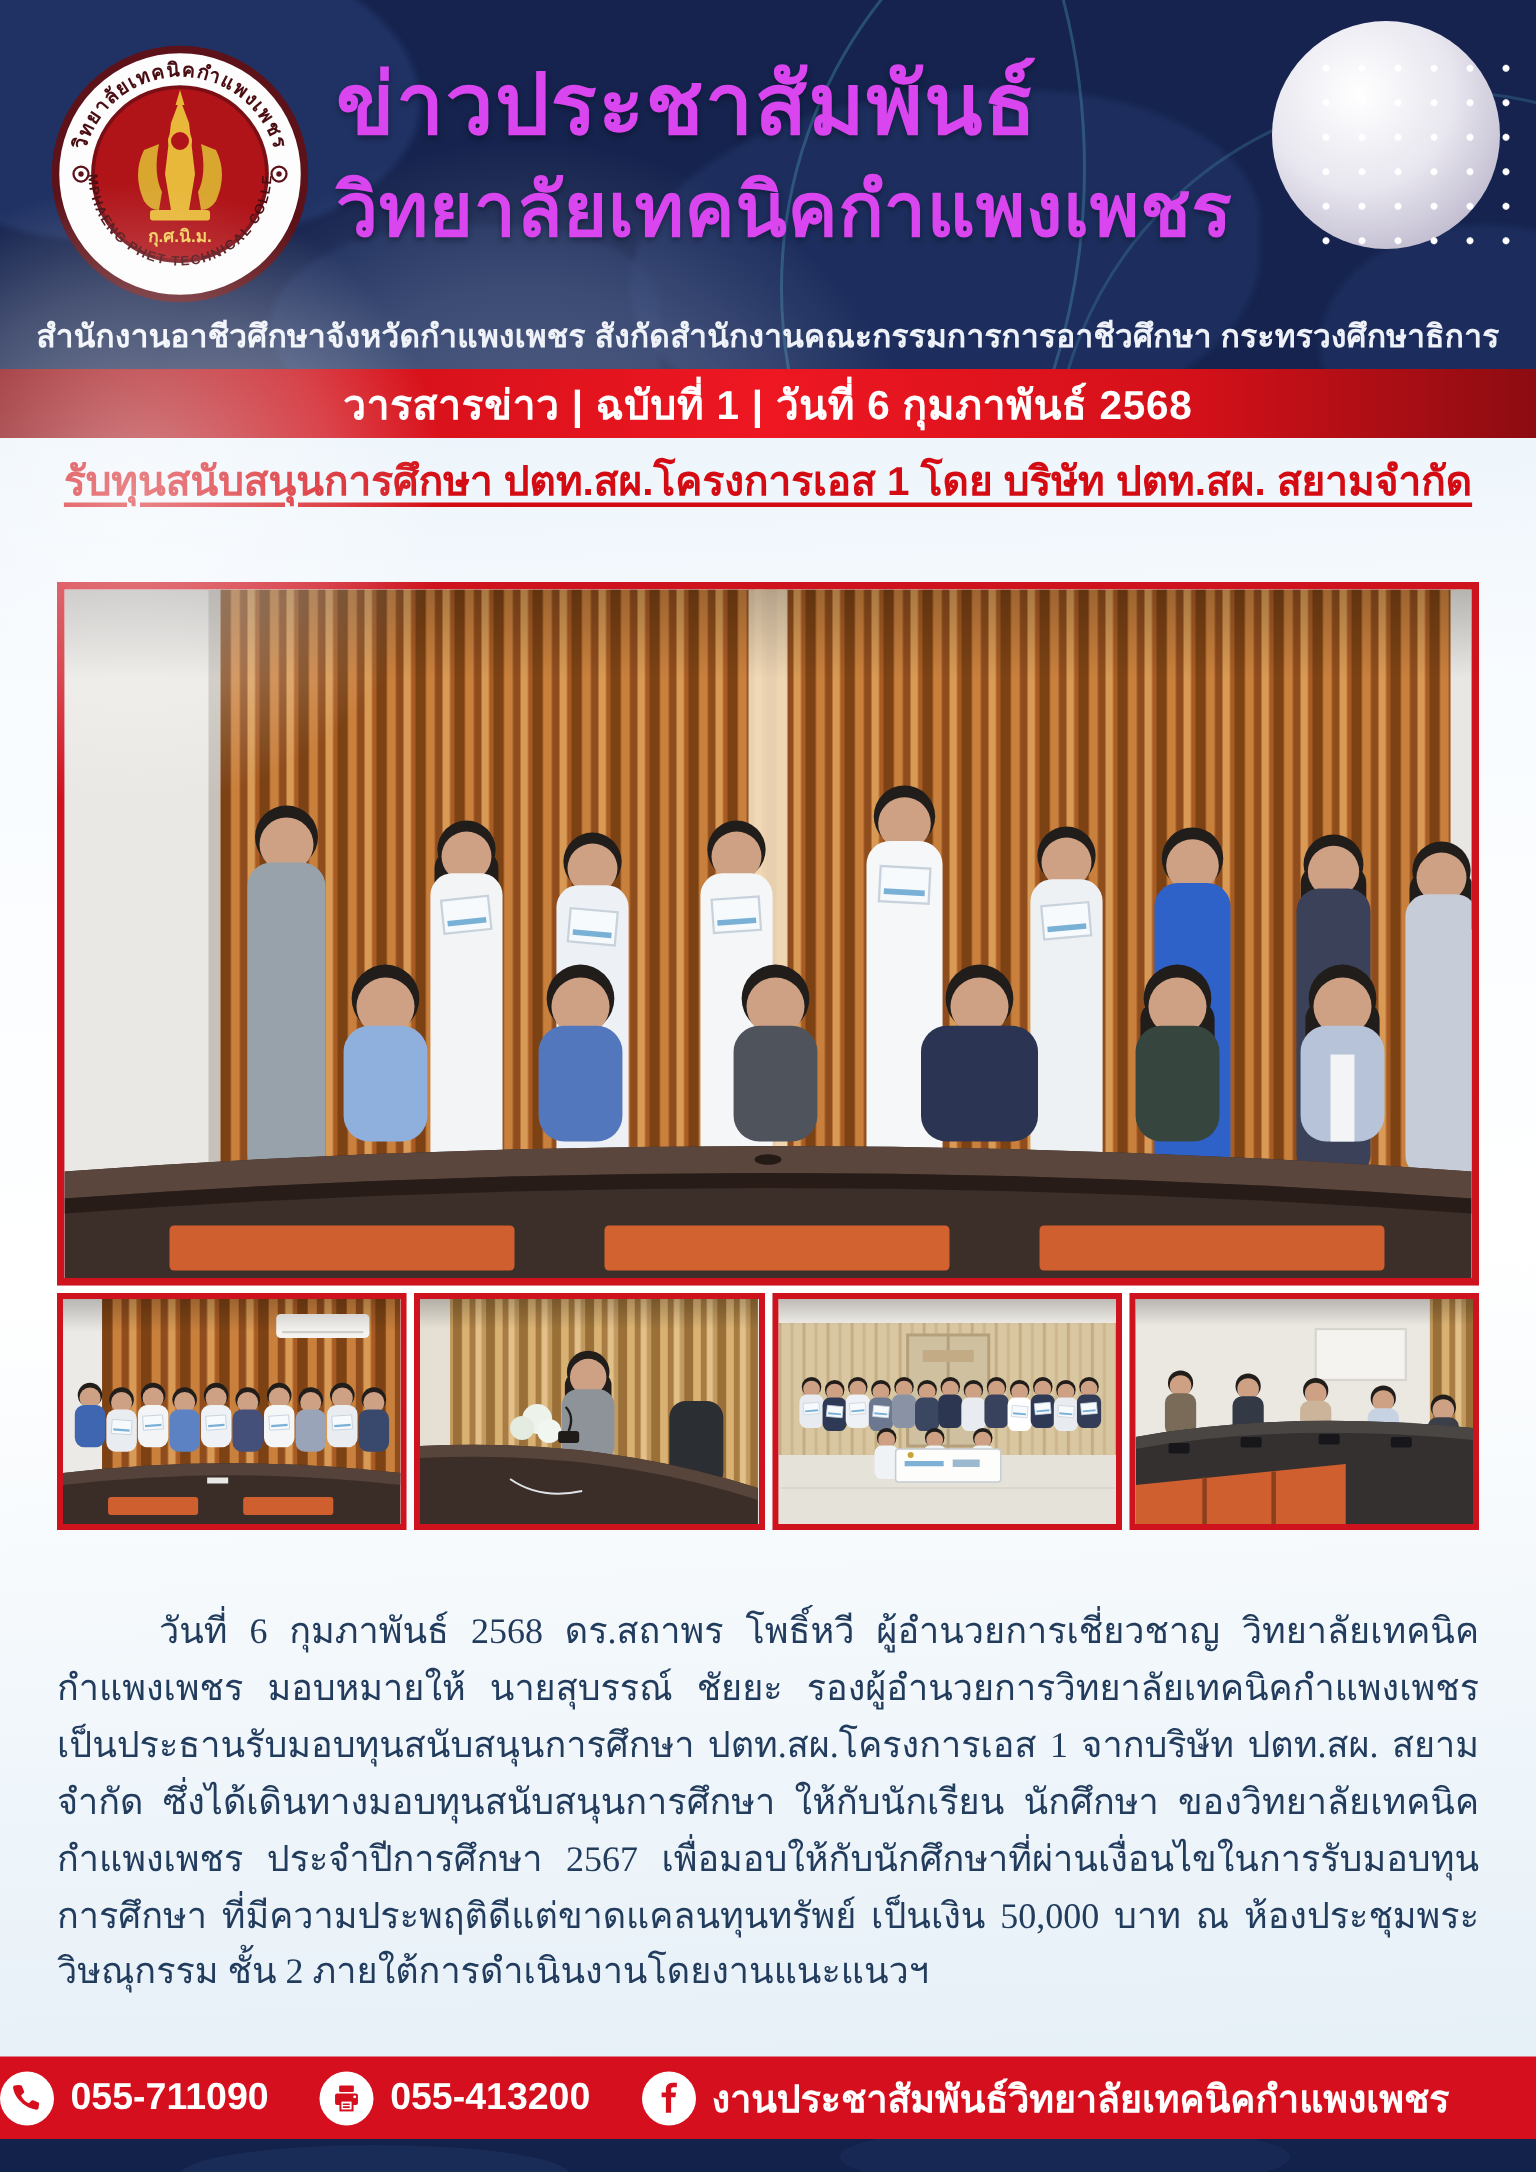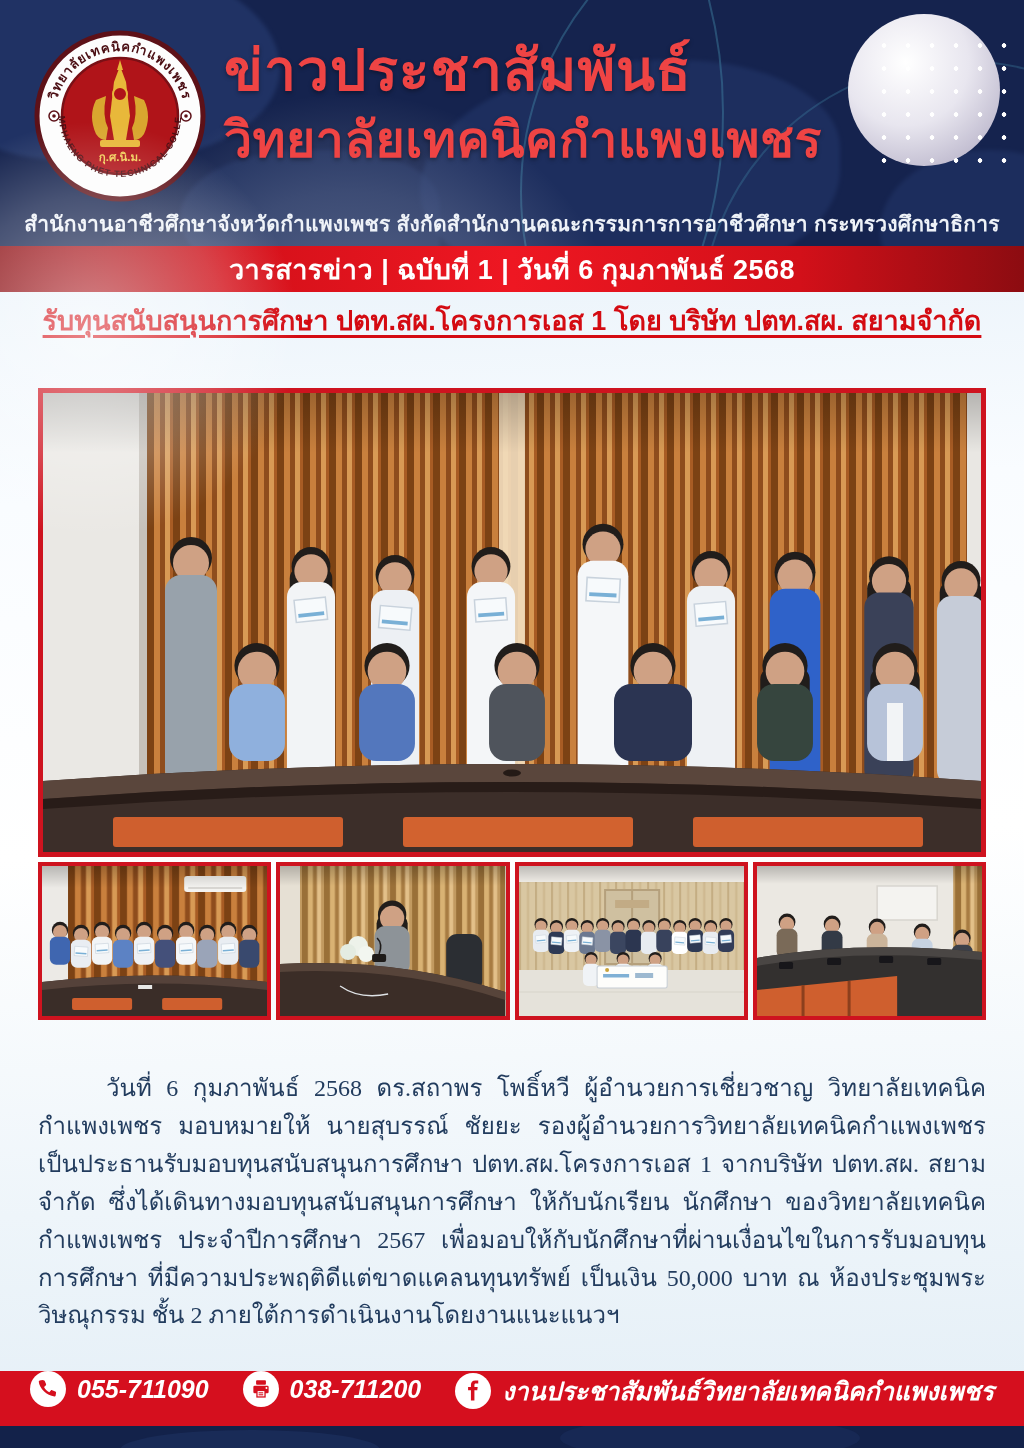--- a/index.html
+++ b/index.html
@@ -18,21 +18,21 @@
   .a2{left:520px;top:-120px;width:620px;height:620px;}
   .a3{left:700px;top:60px;width:520px;height:520px;border-color:rgba(72,150,178,.28);}
   .glow-c{position:absolute;left:70px;top:90px;width:560px;height:560px;border-radius:50%;
           background:radial-gradient(circle,rgba(236,240,248,.34) 0%,rgba(236,240,248,.16) 45%,rgba(236,240,248,0) 70%);}
   .deco-circle{position:absolute;left:848px;top:14px;width:152px;height:152px;border-radius:50%;
           background:radial-gradient(circle at 38% 32%,#ffffff 0%,#e8e6ef 45%,#a9a3bd 100%);}
   .dots{position:absolute;left:872px;top:34px;width:152px;height:134px;
         background-image:radial-gradient(#ffffff 2.1px,rgba(255,255,255,0) 2.6px);
         background-size:24px 23px;}
   .logo-wrap{position:absolute;left:34px;top:30px;width:172px;height:172px;}
-  .titles{position:absolute;left:224px;top:36px;width:640px;color:#ef4444;}
+  .titles{position:absolute;left:224px;top:36px;width:640px;color:#d946ef;}
   .title1{font-size:57px;font-weight:800;letter-spacing:1px;line-height:1.2;text-shadow:0 2px 4px rgba(0,0,0,.35);}
   .title2{font-size:50px;font-weight:800;letter-spacing:.5px;line-height:1.15;margin-top:8px;text-shadow:0 2px 4px rgba(0,0,0,.35);}
   .subtitle{position:absolute;left:0;bottom:6px;width:100%;text-align:center;color:#eef2f8;
             font-size:21px;font-weight:bold;letter-spacing:.2px;}
   .issue-banner{position:absolute;left:0;top:246px;width:1024px;height:46px;
         background:linear-gradient(90deg,#8c0c11 0%,#d31019 22%,#ee1722 50%,#d31019 78%,#8c0c11 100%);
         display:flex;align-items:center;justify-content:center;color:#fff;font-size:27px;font-weight:bold;letter-spacing:.5px;}
   .left-glow{position:absolute;left:-120px;top:120px;width:420px;height:420px;border-radius:50%;pointer-events:none;z-index:3;
         background:radial-gradient(circle,rgba(255,255,255,.50) 0%,rgba(255,255,255,.22) 45%,rgba(255,255,255,0) 70%);}
   
@@ -42,21 +42,21 @@
   .photo-frame{position:absolute;left:38px;top:388px;width:948px;height:469px;
                border:5px solid #ce131f;box-sizing:border-box;background:#ddd8d2;}
   .photo-frame svg{display:block;width:100%;height:100%;}
   .photo-strip{position:absolute;left:38px;top:862px;width:948px;height:158px;display:flex;gap:5px;}
   .photo-sm{flex:1;border:4px solid #ce131f;box-sizing:border-box;background:#e8e4dd;overflow:hidden;}
   .photo-sm svg{display:block;width:100%;height:100%;}
   .body-text{position:absolute;left:38px;top:1046px;width:948px;color:#223c5e;
              font-size:24px;line-height:1.58;text-align:justify;text-indent:68px;font-family:Liberation Serif, serif;}
   
   .footer-bar{position:absolute;left:0;top:1371px;width:1024px;height:55px;background:#d50f1e;
-              display:flex;align-items:flex-start;gap:34px;padding-left:30px;box-sizing:border-box;font-style:italic;}
+              display:flex;align-items:center;gap:34px;box-sizing:border-box;}
   .f-item{display:flex;align-items:center;gap:11px;color:#fff;font-size:25px;font-weight:bold;white-space:nowrap;}
   .f-icon{width:36px;height:36px;border-radius:50%;background:#fff;display:flex;align-items:center;justify-content:center;flex:0 0 auto;}
   .f-icon svg{width:24px;height:24px;}
   .bottom-strip{position:absolute;left:0;top:1426px;width:1024px;height:22px;background:#13224a;overflow:hidden;}
   .bottom-strip .bb{position:absolute;background:#1f3364;border-radius:50%;}
 </style>
 </head>
 <body>
 
 <svg width="0" height="0" style="position:absolute" aria-hidden="true">
@@ -465,21 +465,21 @@
             <g fill="#d50f1e">
               <rect x="6.5" y="3" width="9" height="4" rx="0.8"></rect>
               <rect x="4" y="8" width="14" height="7" rx="1.2"></rect>
               <circle cx="16" cy="10" r="0.9" fill="#fff"></circle>
             </g>
             <rect x="7.3" y="12.3" width="7.4" height="6" fill="#fff" stroke="#d50f1e" stroke-width="1.2"></rect>
             <line x1="8.8" y1="14.5" x2="13" y2="14.5" stroke="#d50f1e" stroke-width="1"></line>
             <line x1="8.8" y1="16.3" x2="13" y2="16.3" stroke="#d50f1e" stroke-width="1"></line>
           </svg>
       </span>
-      <span>038-711200</span>
+      <span>055-413200</span>
     </div>
     <div class="f-item">
       <span class="f-icon">
         <svg viewBox="0 0 22 22">
             <path fill="#d50f1e" d="M13.6 4.2h2.2V1.3h-2.6c-2.9 0-4.1 1.9-4.1 4v2H6.5v3h2.6v9.4h3.2v-9.4h2.6l.4-3h-3v-1.7c0-.9.3-1.4 1.3-1.4z"></path>
           </svg>
       </span>
       <span>งานประชาสัมพันธ์วิทยาลัยเทคนิคกำแพงเพชร</span>
     </div>
   </div>

